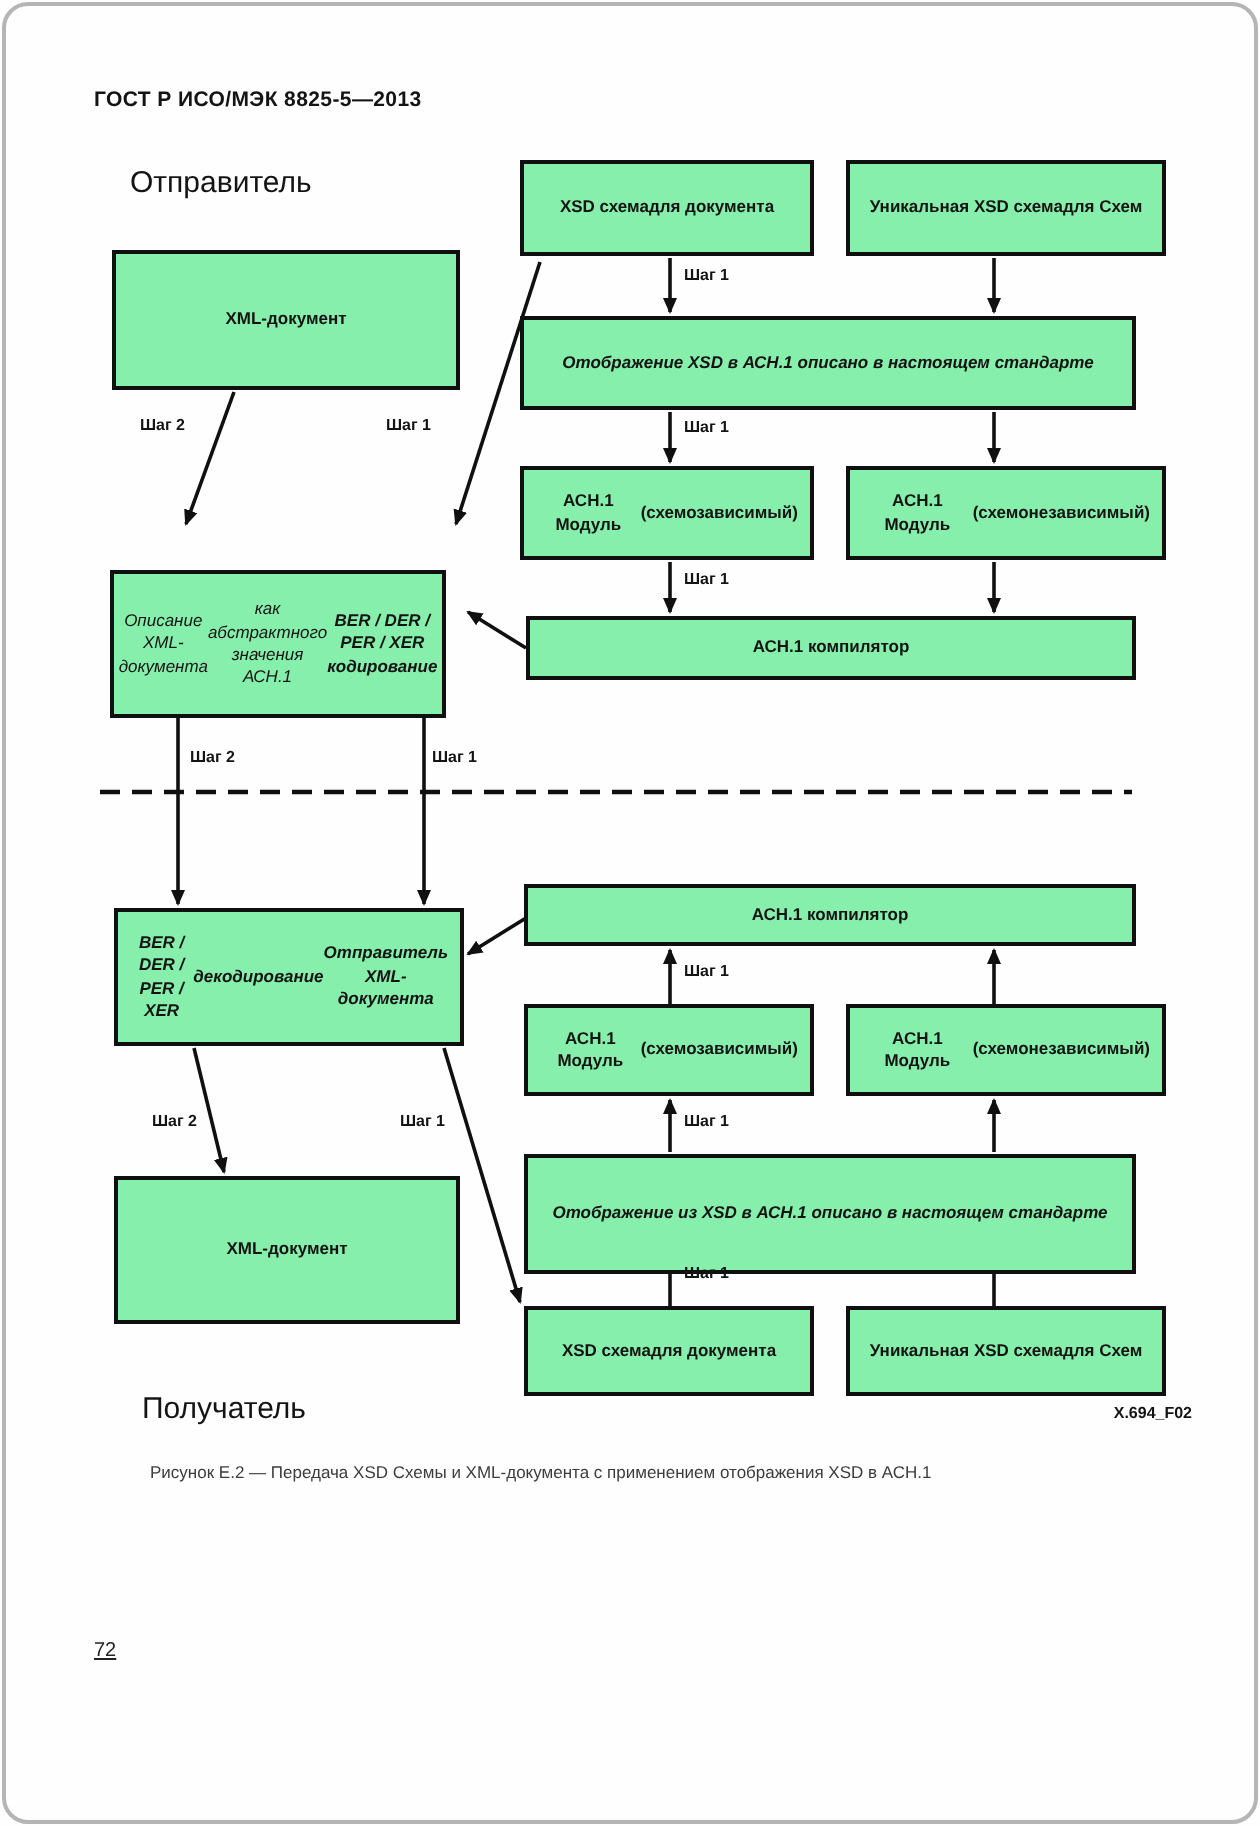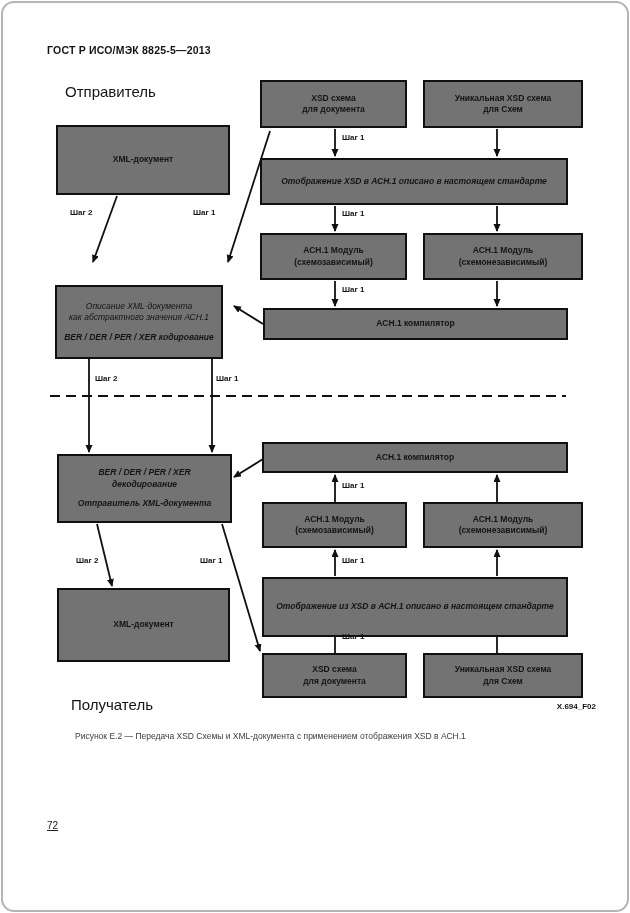--- a/index.html
+++ b/index.html
@@ -5,22 +5,22 @@
   html,body{margin:0;padding:0;background:#fff;}
   .page{
     position:relative;width:630px;height:913px;background:#fffefe;
     font-family:"Liberation Sans","DejaVu Sans",sans-serif;color:#141414;
     overflow:hidden;box-sizing:border-box;padding-left:28px;
   }
   .frame{position:absolute;inset:1px;border:2px solid #b5b5b5;border-radius:13px;pointer-events:none;z-index:5;}
   .hdr{position:absolute;left:47px;top:44px;font-size:10.5px;font-weight:bold;letter-spacing:.2px;}
   .sec-label{position:absolute;font-size:15px;font-weight:normal;z-index:3;white-space:nowrap;}
   .box{
-    position:absolute;border:2px solid #101010;background:#737373;box-sizing:border-box;
-    display:flex;flex-direction:column;align-items:center;justify-content:center;
+    position:absolute;border:2px solid #101010;background:#86efac;box-sizing:border-box;
+    display:flex;flex-direction:row;align-items:center;justify-content:center;
     text-align:center;font-size:8.5px;font-weight:bold;line-height:1.35;z-index:2;padding:2px 6px;
   }
   .box .it-n{font-style:italic;font-weight:normal;}
   .box .it-b{font-style:italic;font-weight:bold;}
   .box.map{font-style:italic;font-weight:bold;}
   .gap{height:8px;}
   .step{position:absolute;font-size:8px;font-weight:bold;z-index:3;white-space:nowrap;}
   .connectors{position:absolute;left:0;top:0;z-index:1;}
   .figcode{position:absolute;left:500px;top:702px;width:96px;text-align:right;font-size:8px;font-weight:bold;z-index:3;}
   .caption{position:absolute;left:75px;top:731px;font-size:8.5px;color:#3c3c3c;white-space:nowrap;z-index:3;}

